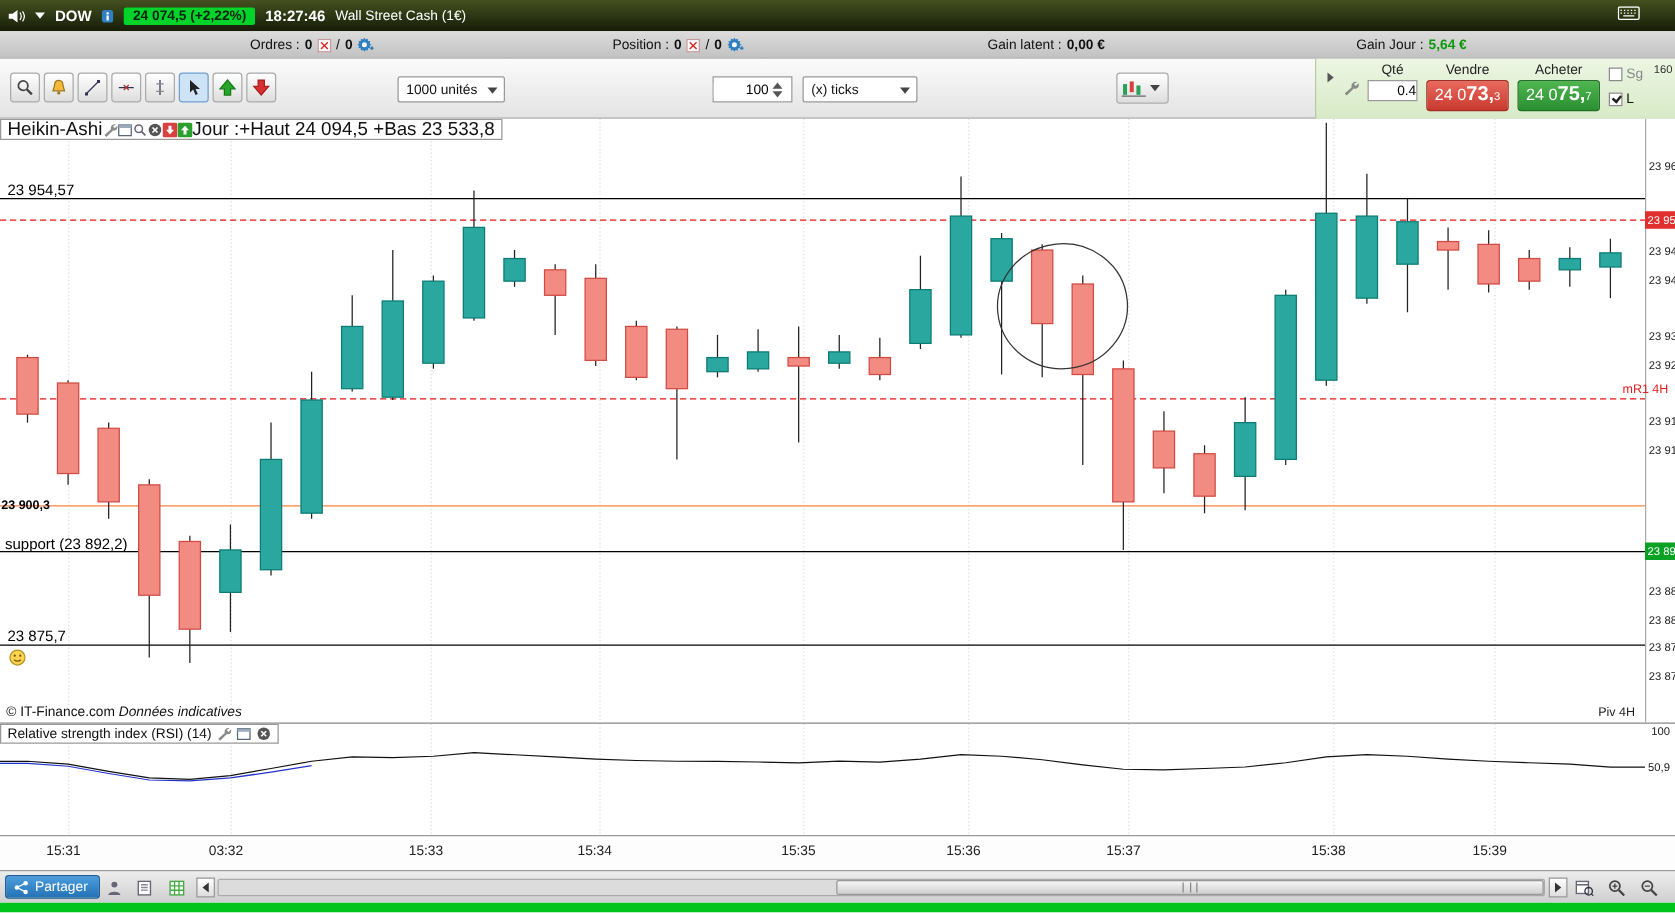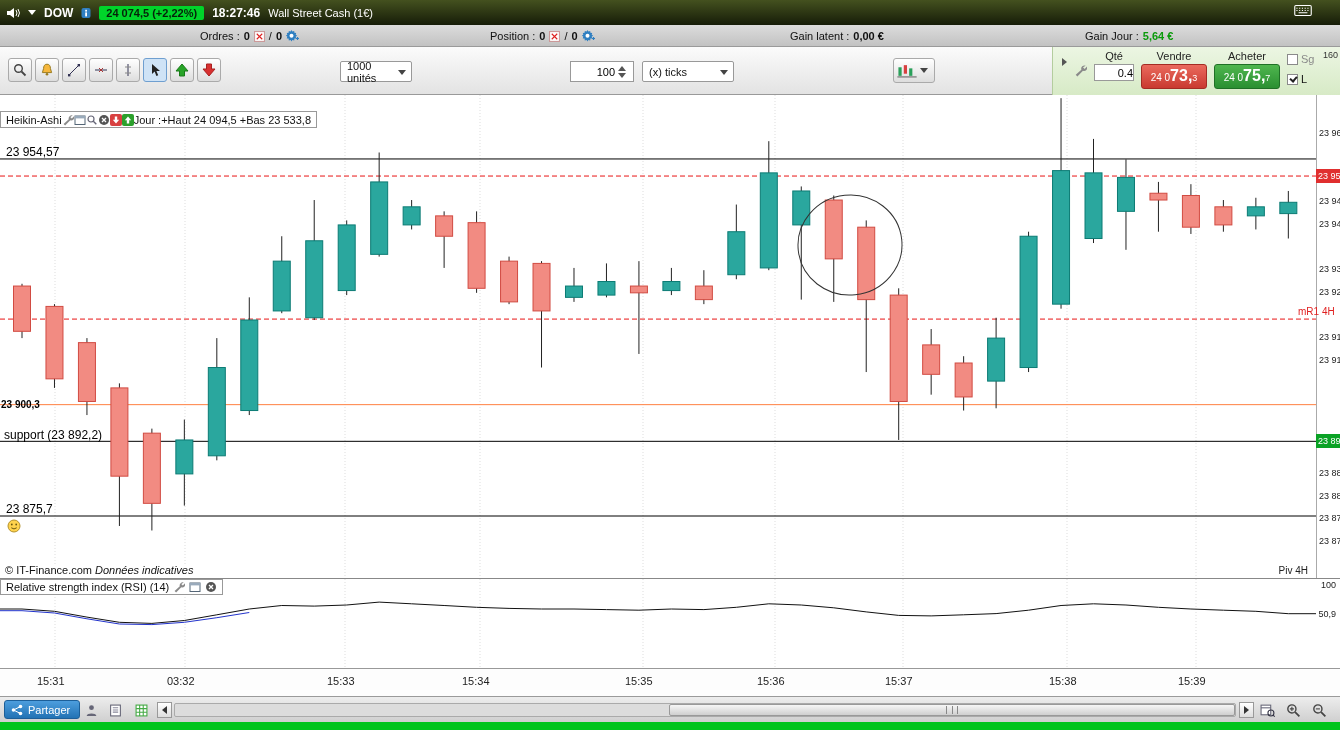--- a/index.html
+++ b/index.html
@@ -43,42 +43,42 @@
     background:linear-gradient(180deg,#fff,#ddd); display:flex; align-items:center; padding:0 2px; cursor:pointer; }
   .stylebtn .car { width:0;height:0;border-left:4px solid transparent;border-right:4px solid transparent;border-top:5px solid #444; margin-left:2px;}
   .trade { position:absolute; right:0; top:0; width:288px; height:48px;
     background:linear-gradient(180deg,#ecf6e3,#d7eac6); border-left:1px solid #b4cd9e;
     display:flex; align-items:flex-start; gap:7px; padding:3px 6px 0 9px; }
   .tcol { display:flex; flex-direction:column; align-items:center; gap:2px; }
   .tlabel { font-size:11px; color:#222; }
   .qty-in { width:40px; height:17px; border:1px solid #999; background:#fff; text-align:right; font-size:11px; font-family:inherit; }
   .pxbtn { width:66px; height:25px; border-radius:3px; color:#fff; display:flex; align-items:baseline; justify-content:center;
     cursor:pointer; padding-top:2px; }
-  .pxbtn .sm { font-size:10px; } .pxbtn .bg { font-size:16px; font-weight:bold; line-height:17px; } .pxbtn .sp { font-size:9px; vertical-align:super; }
+  .pxbtn .sm { font-size:13px; } .pxbtn .bg { font-size:16px; font-weight:bold; line-height:17px; } .pxbtn .sp { font-size:9px; vertical-align:super; }
   .sell { background:linear-gradient(180deg,#ea6a5d,#c93a30); border:1px solid #a42c24; }
   .buy  { background:linear-gradient(180deg,#4fb64f,#2a8f31); border:1px solid #1f7026; }
   .cbrow { display:flex; align-items:center; gap:3px; height:14px; }
   .cb { width:11px; height:11px; border:1px solid #8a8a8a; background:#fff; display:inline-block; position:relative; cursor:pointer; }
   .cb.checked::after { content:""; position:absolute; left:2px; top:1px; width:5px; height:3px;
     border-left:2px solid #222; border-bottom:2px solid #222; transform:rotate(-50deg); }
   .cb-gray { color:#8a8a8a; }
   .corner { position:absolute; top:3px; right:2px; font-size:9px; color:#333; }
   .mini-exp { width:0;height:0;border-top:4px solid transparent;border-bottom:4px solid transparent;border-left:5px solid #555; margin-top:8px; cursor:pointer;}
 
   
   .chart-wrap { position:relative; height:483px; background:#fff; overflow:hidden; }
   #main-svg { position:absolute; left:0; top:0; }
   .axis-col { position:absolute; right:0; top:0; bottom:0; width:24px; border-left:1px solid #aaa; background:#fff; overflow:hidden; }
   .tick { position:absolute; left:2px; font-size:9px; color:#222; white-space:nowrap; }
   .axis-bold { position:absolute; left:1px; font-size:10px; font-weight:bold; color:#000; white-space:nowrap; z-index:3;}
   .axis-box { position:absolute; right:0; width:24px; height:14px; color:#fff; font-size:9px; line-height:14px;
     padding-left:2px; white-space:nowrap; overflow:hidden; z-index:3; }
   .axis-box.red { background:#e02f2f; } .axis-box.green { background:#0aa225; }
   .chart-head { position:absolute; left:0; top:0; height:17px; background:#fff; border:1px solid #999;
-    display:flex; align-items:center; padding:0 5px; z-index:5; font-size:11px;margin-top:16px; }
+    display:flex; align-items:center; padding:0 5px; z-index:5; font-size:15px; }
   .lvl-lab { position:absolute; font-size:12px; color:#000; background:transparent; white-space:nowrap; z-index:2; }
   .mr1 { position:absolute; left:1266px; color:#e02020; font-size:10px; z-index:2;padding-left:32px; }
   .attrib { position:absolute; left:5px; bottom:2px; font-size:11px; z-index:4; background:#fff; }
   .attrib .it { font-style:italic; }
   .piv { position:absolute; right:32px; bottom:2px; font-size:10px; color:#222; z-index:4; }
   .smiley { position:absolute; left:7px; top:424px; z-index:3; }
 
   
   .rsi-panel { position:relative; height:90px; border-top:1px solid #888; background:#fff; overflow:hidden; }
   .rsi-head { position:absolute; left:0; top:0; height:16px; background:#fff; border:1px solid #999;
@@ -230,21 +230,21 @@
           <path d="M7 1l6 7H9.5v5h-5V8H1z" fill="#28a428" stroke="#1a7a1a"></path>
         </svg>
       </div>
     <div class="tbtn">
         <svg width="14" height="14" viewBox="0 0 14 14">
           <path d="M7 13L1 6h3.5V1h5v5H13z" fill="#d83030" stroke="#a82020"></path>
         </svg>
       </div>
   </div>
 
-  <div class="selectbox" style="left:340px;width:72px">
+  <div class="selectbox" style="left:318px;width:86px">
     <span>1000 unités</span>
   </div>
 
   <div class="numbox">
     <input value="100" style="">
     <span class="spin">
         <i class="up"></i>
         <i class="dn"></i>
       </span>
   </div>

